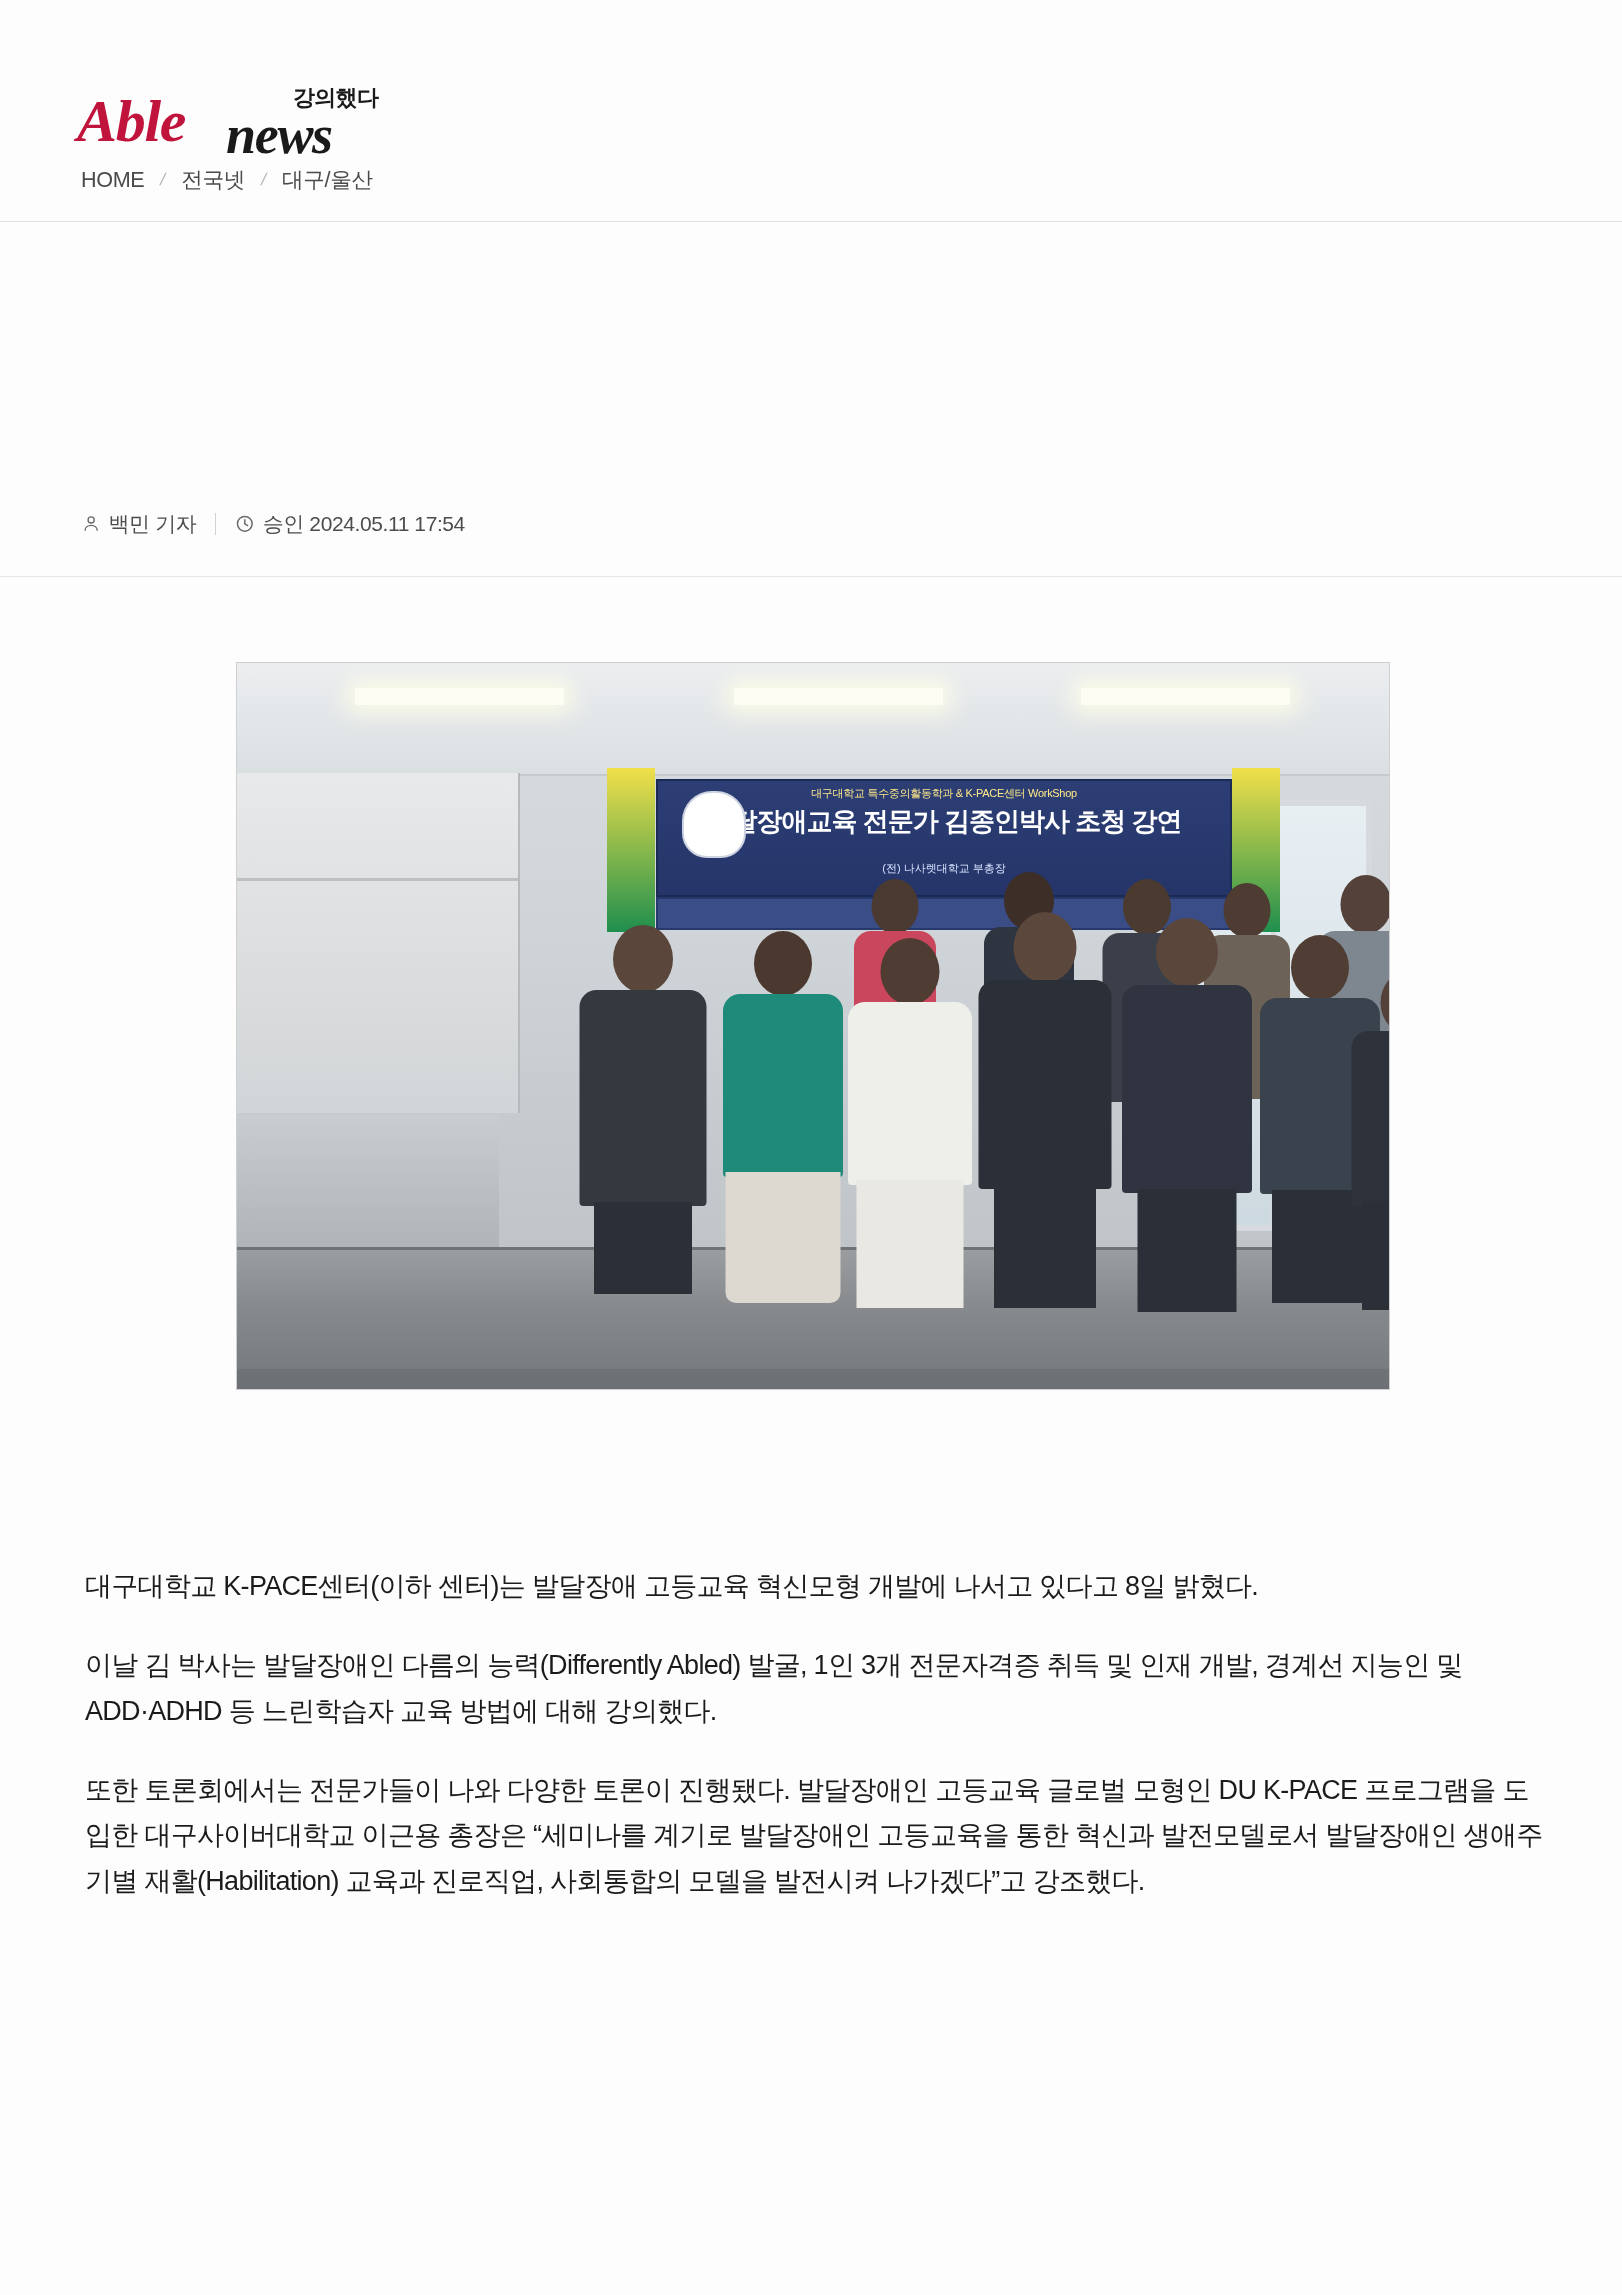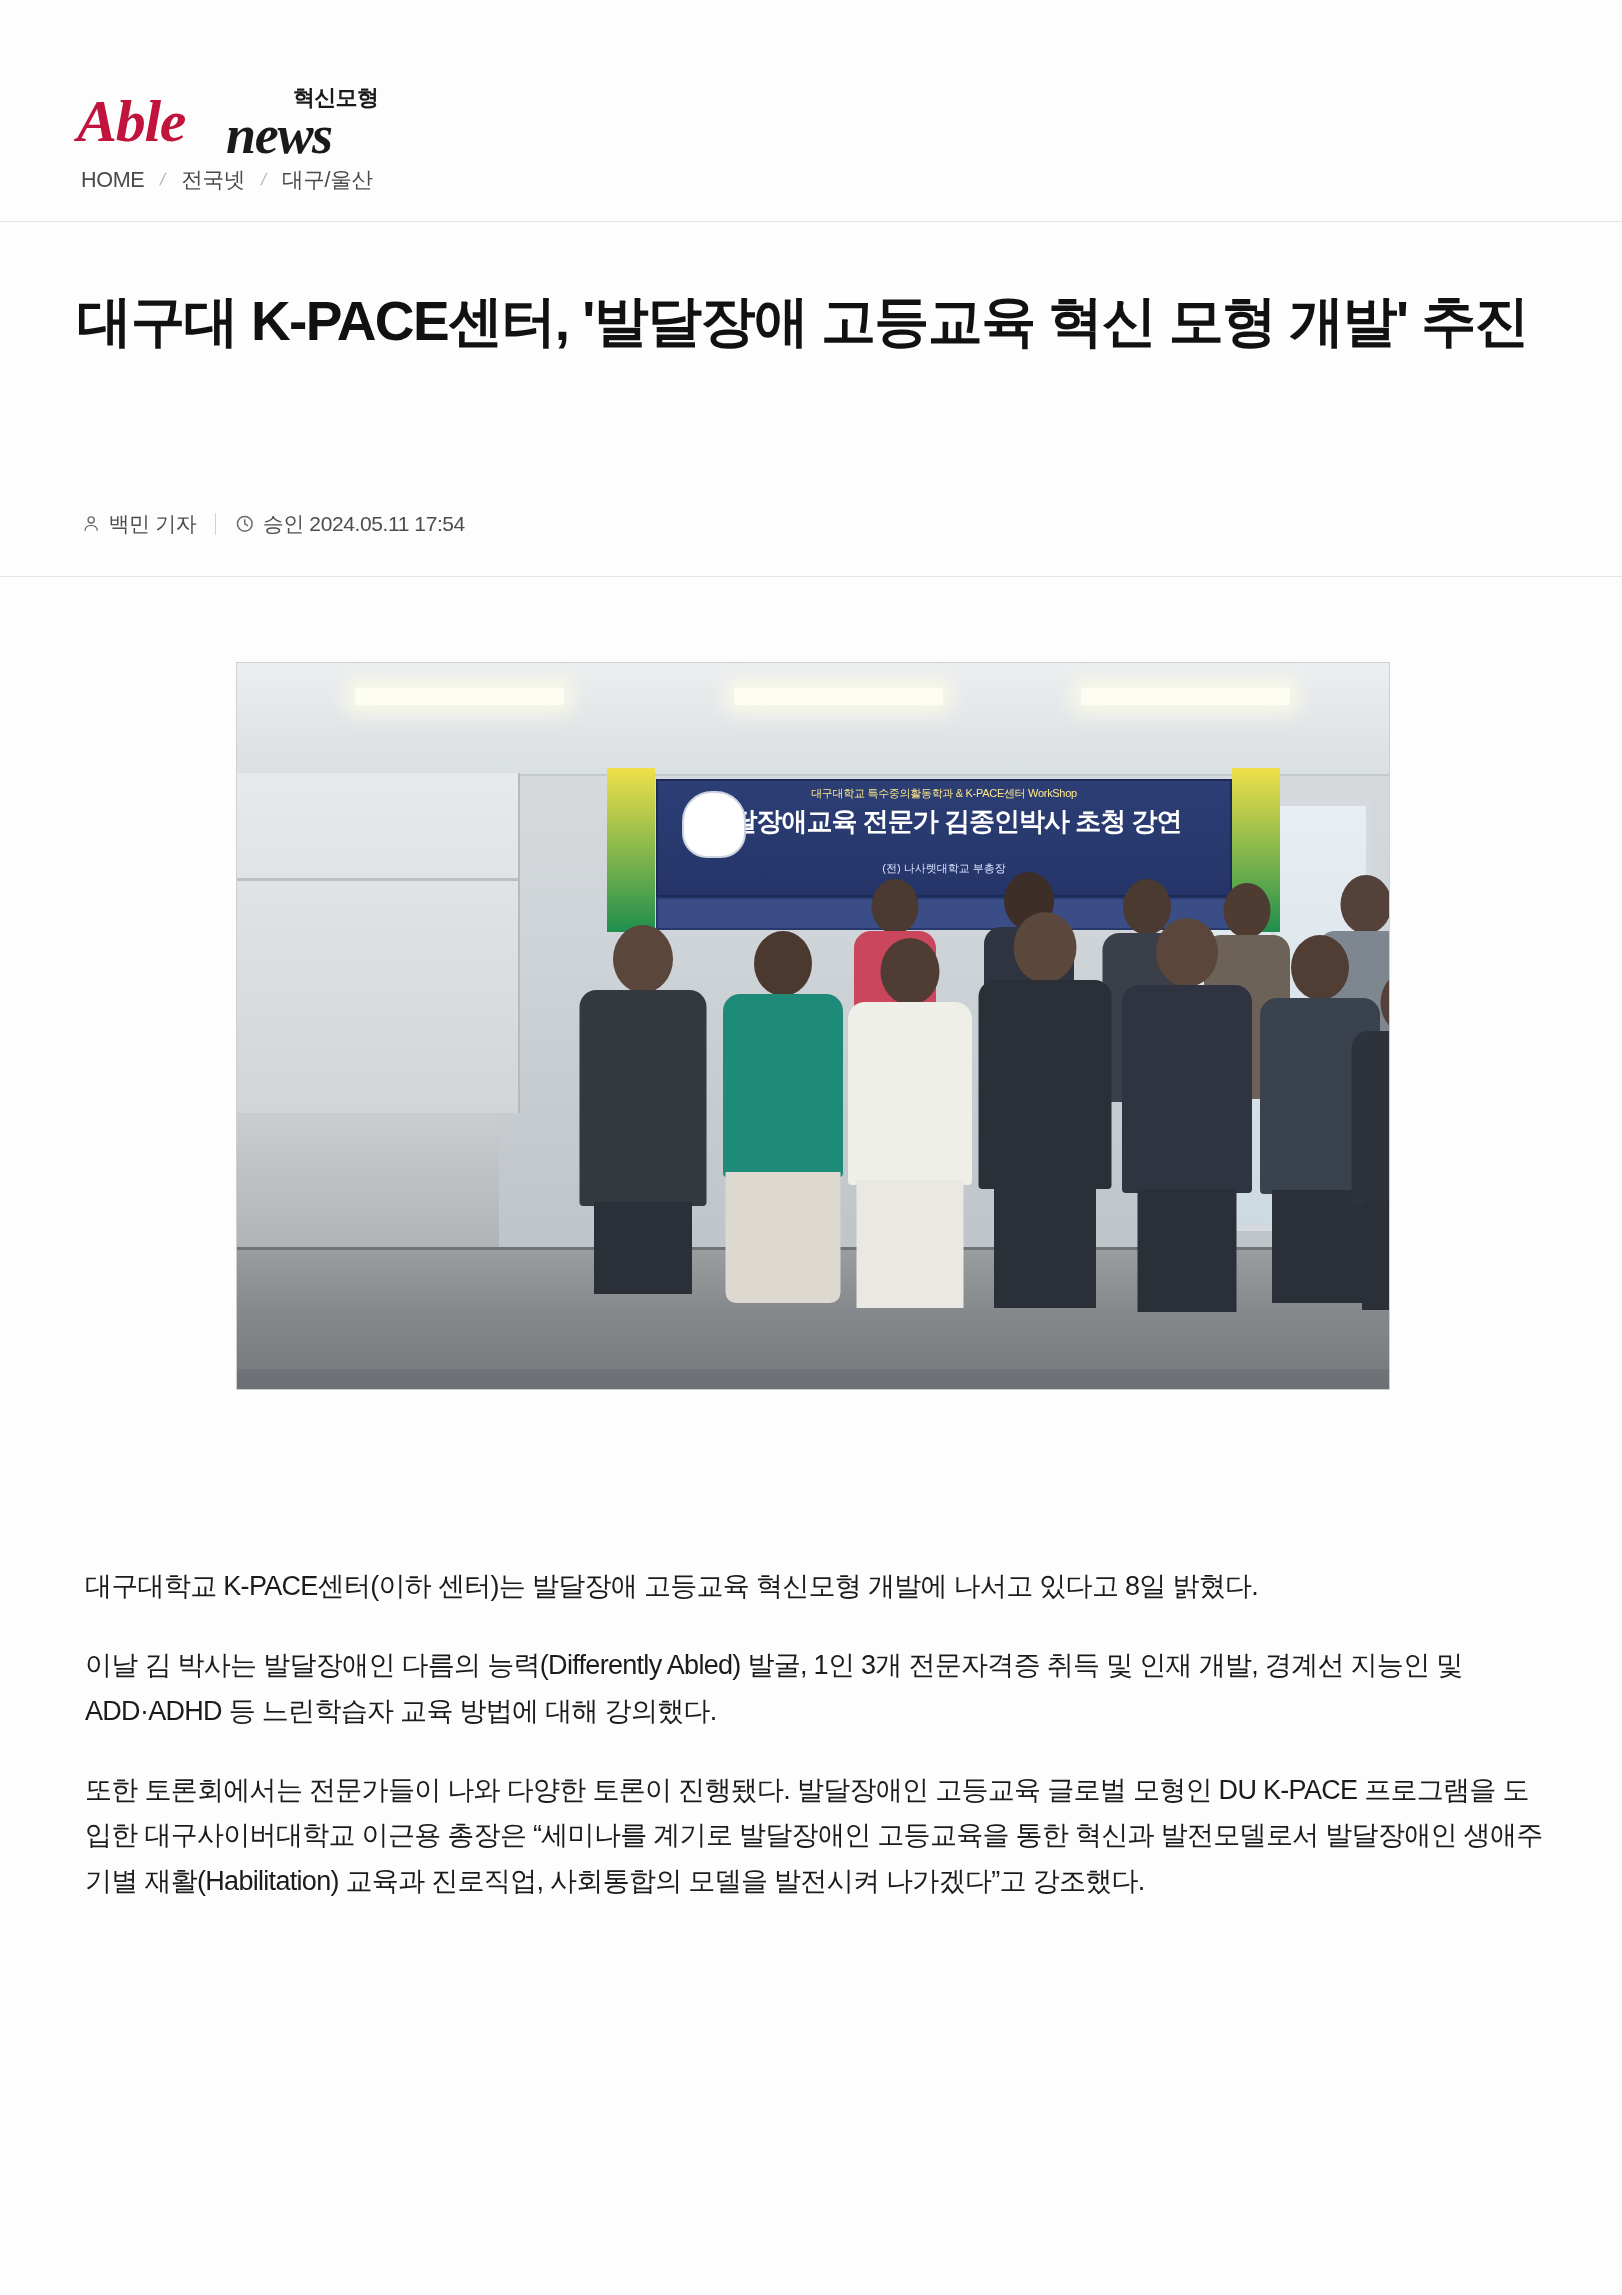--- a/index.html
+++ b/index.html
@@ -265,35 +265,34 @@
 </style>
 </head>
 <body>
 
 <div class="page">
 
   <div class="masthead">
     <div class="logo-wrap">
       <span class="logo-able">Able</span>
       <span class="logo-news">news</span>
-      <span class="logo-kr">혁신모형</span>
+      <span class="logo-kr">강의했다</span>
     </div>
   </div>
 
   <nav class="breadcrumb">
     <span class="crumb">HOME</span>
     <span class="sep">/</span>
     <span class="crumb">전국넷</span>
     <span class="sep">/</span>
     <span class="crumb">대구/울산</span>
   </nav>
 
   <div class="hr-top"></div>
 
-  <h1 class="headline">대구대 K-PACE센터, '발달장애 고등교육 혁신 모형 개발' 추진</h1>
 
   <div class="byline">
     <span class="ico">
       <svg width="18.3" height="19.6" viewBox="0 0 24 24" fill="none" stroke="#6a6a6a" stroke-width="1.8">
         <circle cx="12" cy="7" r="4"></circle>
           <path d="M4 21c0-4.4 3.6-7 8-7s8 2.6 8 7"></path>
       </svg>
     </span>
     <span>백민 기자</span>
     <span class="divider"></span>

